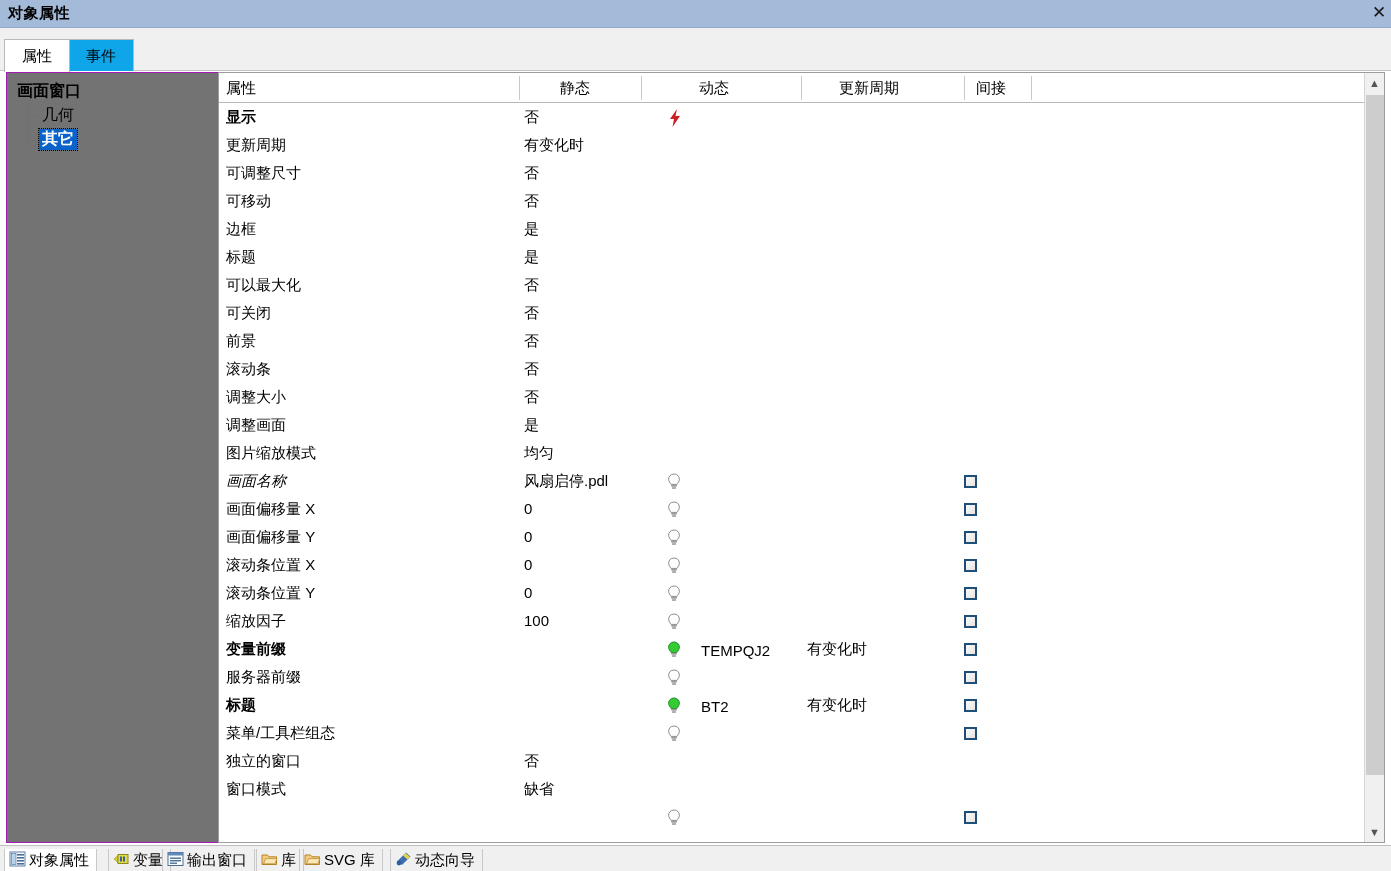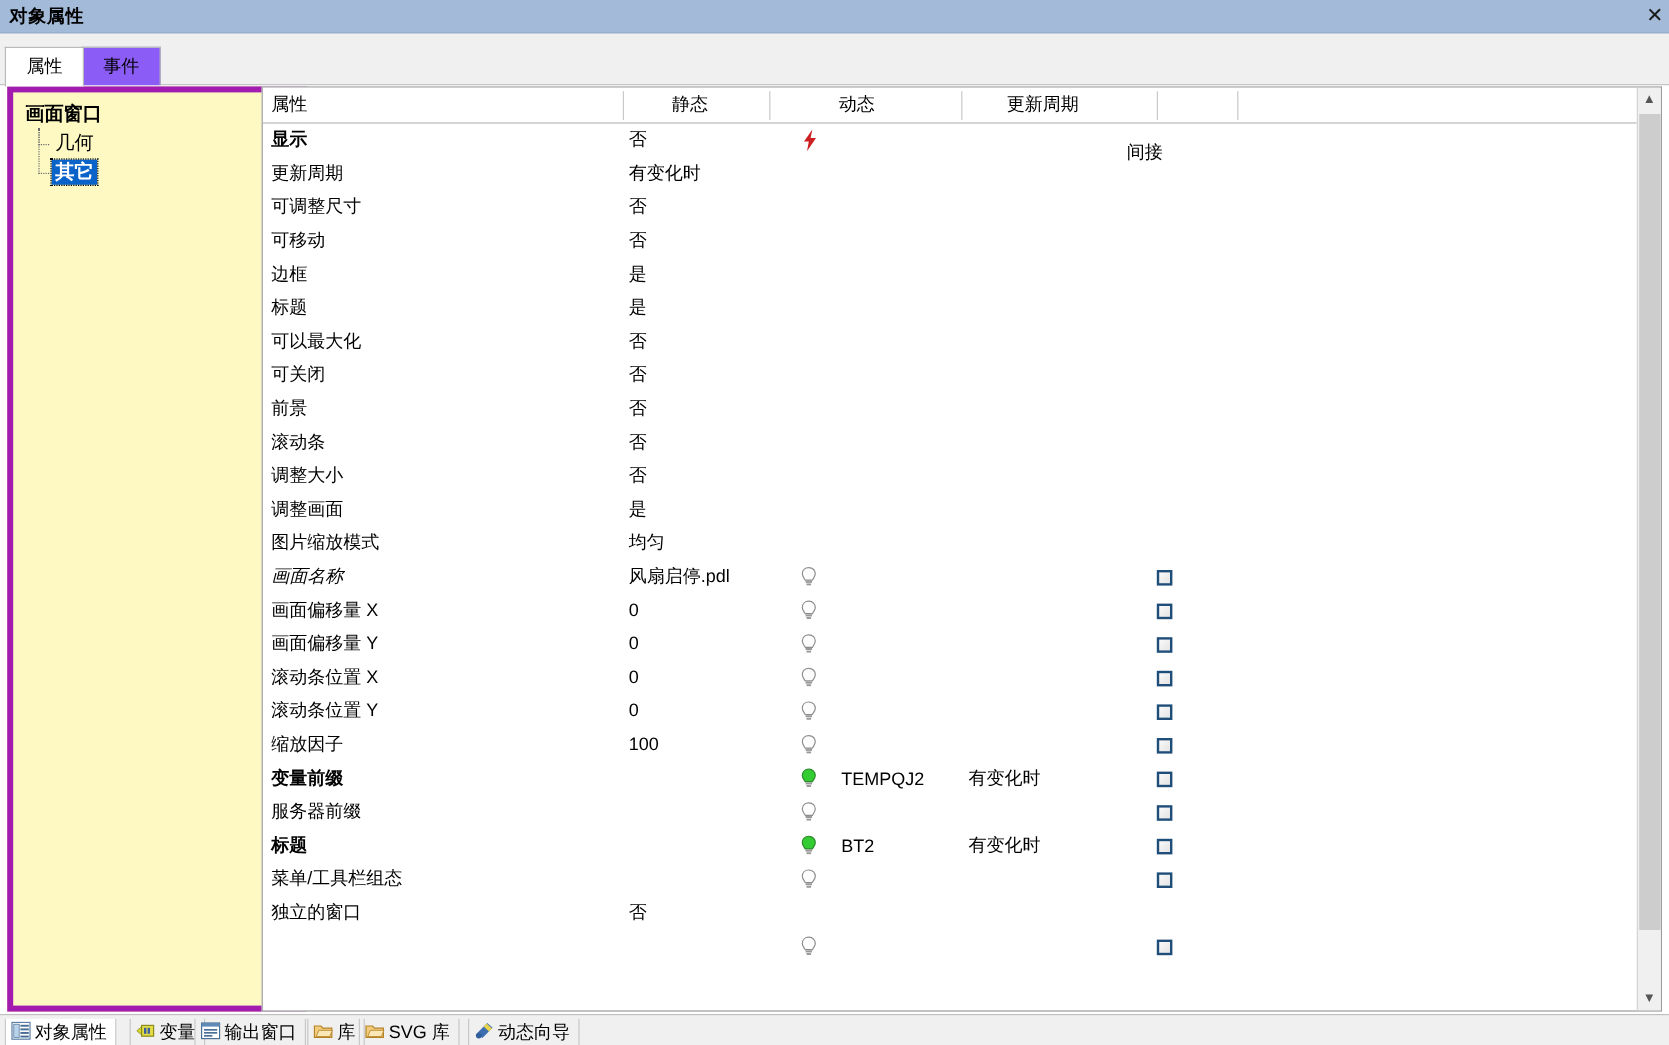--- a/index.html
+++ b/index.html
@@ -38,38 +38,38 @@
     background: #f0f0f0;
     border-bottom: 1px solid #c4c4c4;
   }
   .tab {
     position: absolute; top: 11px; height: 32px;
     padding: 0 17px;
     font-size: 15px; color: #000;
     line-height: 31px;
     border: 1px solid #b9b9b9;
     border-bottom: none;
-    background: #8b5cf6;
+    background: #0ea5e9;
     cursor: pointer;
   }
   .tab.active {
     background: #ffffff;
     border-color: #b9b9b9;
     z-index: 3;
     height: 33px;
   }
   .tab.t0 { left: 4px; }
   .tab.t1 { left: 68px; }
 
   
   #treepanel {
     position: absolute; left: 6px; top: 72px;
     width: 250px; height: 771px;
-    background: #fef9c3;
-    border: 5px solid #a21caf;
+    background: #737373;
+    border: 1px solid #a21caf;
     overflow: hidden;
   }
   .tree-root {
     position: absolute; left: 10px; top: 8px;
     font-size: 16px; font-weight: bold; color: #000;
   }
   .tree-child {
     position: absolute; left: 32px;
     font-size: 16px; color: #000;
     padding: 0 3px;
@@ -244,21 +244,21 @@
 
   <div id="gridheader">
     <div class="hcell" style="left:7px;">属性</div>
     <div class="hsep" style="left:300px;"></div>
     <div class="hcell" style="left:341px;">静态</div>
     <div class="hsep" style="left:422px;"></div>
     <div class="hcell" style="left:480px;">动态</div>
     <div class="hsep" style="left:582px;"></div>
     <div class="hcell" style="left:620px;">更新周期</div>
     <div class="hsep" style="left:745px;"></div>
-    <div class="hcell" style="left:720px;margin-top:40px;">间接</div>
+    <div class="hcell" style="left:757px;">间接</div>
     <div class="hsep" style="left:812px;"></div>
   </div>
 
   <div id="gridbody">
       <div class="row bold">
         <div class="cell-name">显示</div>
         <div class="cell-static">否</div>
         <div class="cell-dyn"><span><svg class="bolt" viewBox="0 0 16 18">
               <path d="M10 0 L3 10 H7 L5.5 18 L13 7 H8.5 L10 0 Z" fill="#cc1f22"></path>
             </svg></span></div>
@@ -462,20 +462,26 @@
               <rect x="5.1" y="14.2" width="3.8" height="1.6" fill="#9a9a9a"></rect>
             </svg></span></div>
         <div class="cell-period"></div>
         <div class="cell-indirect">
           <span class="checkbox"></span>
         </div>
       </div>
       <div class="row">
         <div class="cell-name">独立的窗口</div>
         <div class="cell-static">否</div>
+        <div class="cell-dyn"></div>
+        <div class="cell-period"></div>
+      </div>
+      <div class="row">
+        <div class="cell-name">窗口模式</div>
+        <div class="cell-static">缺省</div>
         <div class="cell-dyn"></div>
         <div class="cell-period"></div>
       </div>
       <div class="row">
         <div class="cell-name"></div>
         <div class="cell-static"></div>
         <div class="cell-dyn"><span><svg class="bulb" viewBox="0 0 14 18">
               <path d="M7 1 C3.6 1 1.6 3.4 1.6 6.2 C1.6 8.4 3.2 9.9 4 11.4 H10 C10.8 9.9 12.4 8.4 12.4 6.2 C12.4 3.4 10.4 1 7 1 Z" fill="#fdfdfd" stroke="#8d8d8d" stroke-width="1"></path>
               <rect x="4.3" y="12" width="5.4" height="1.7" fill="#9a9a9a"></rect>
               <rect x="5.1" y="14.2" width="3.8" height="1.6" fill="#9a9a9a"></rect>

